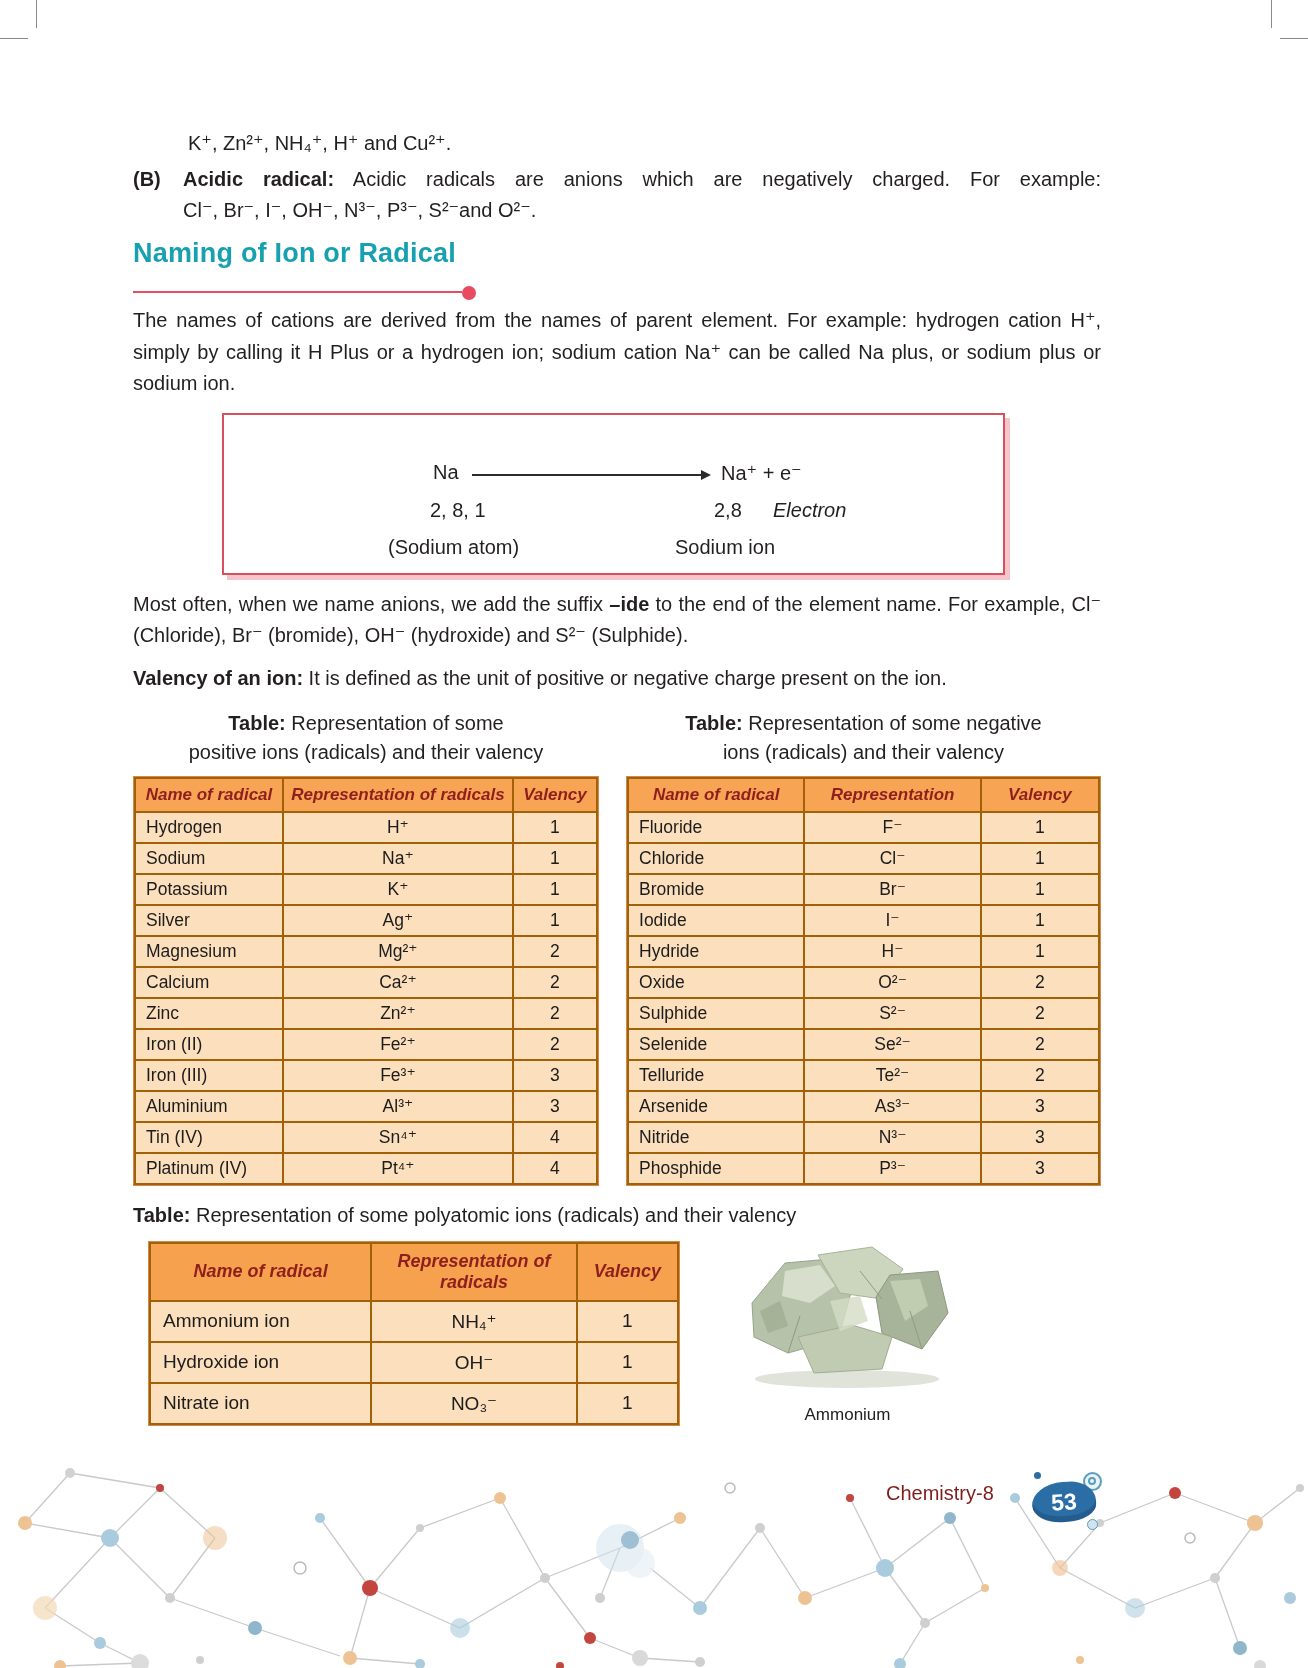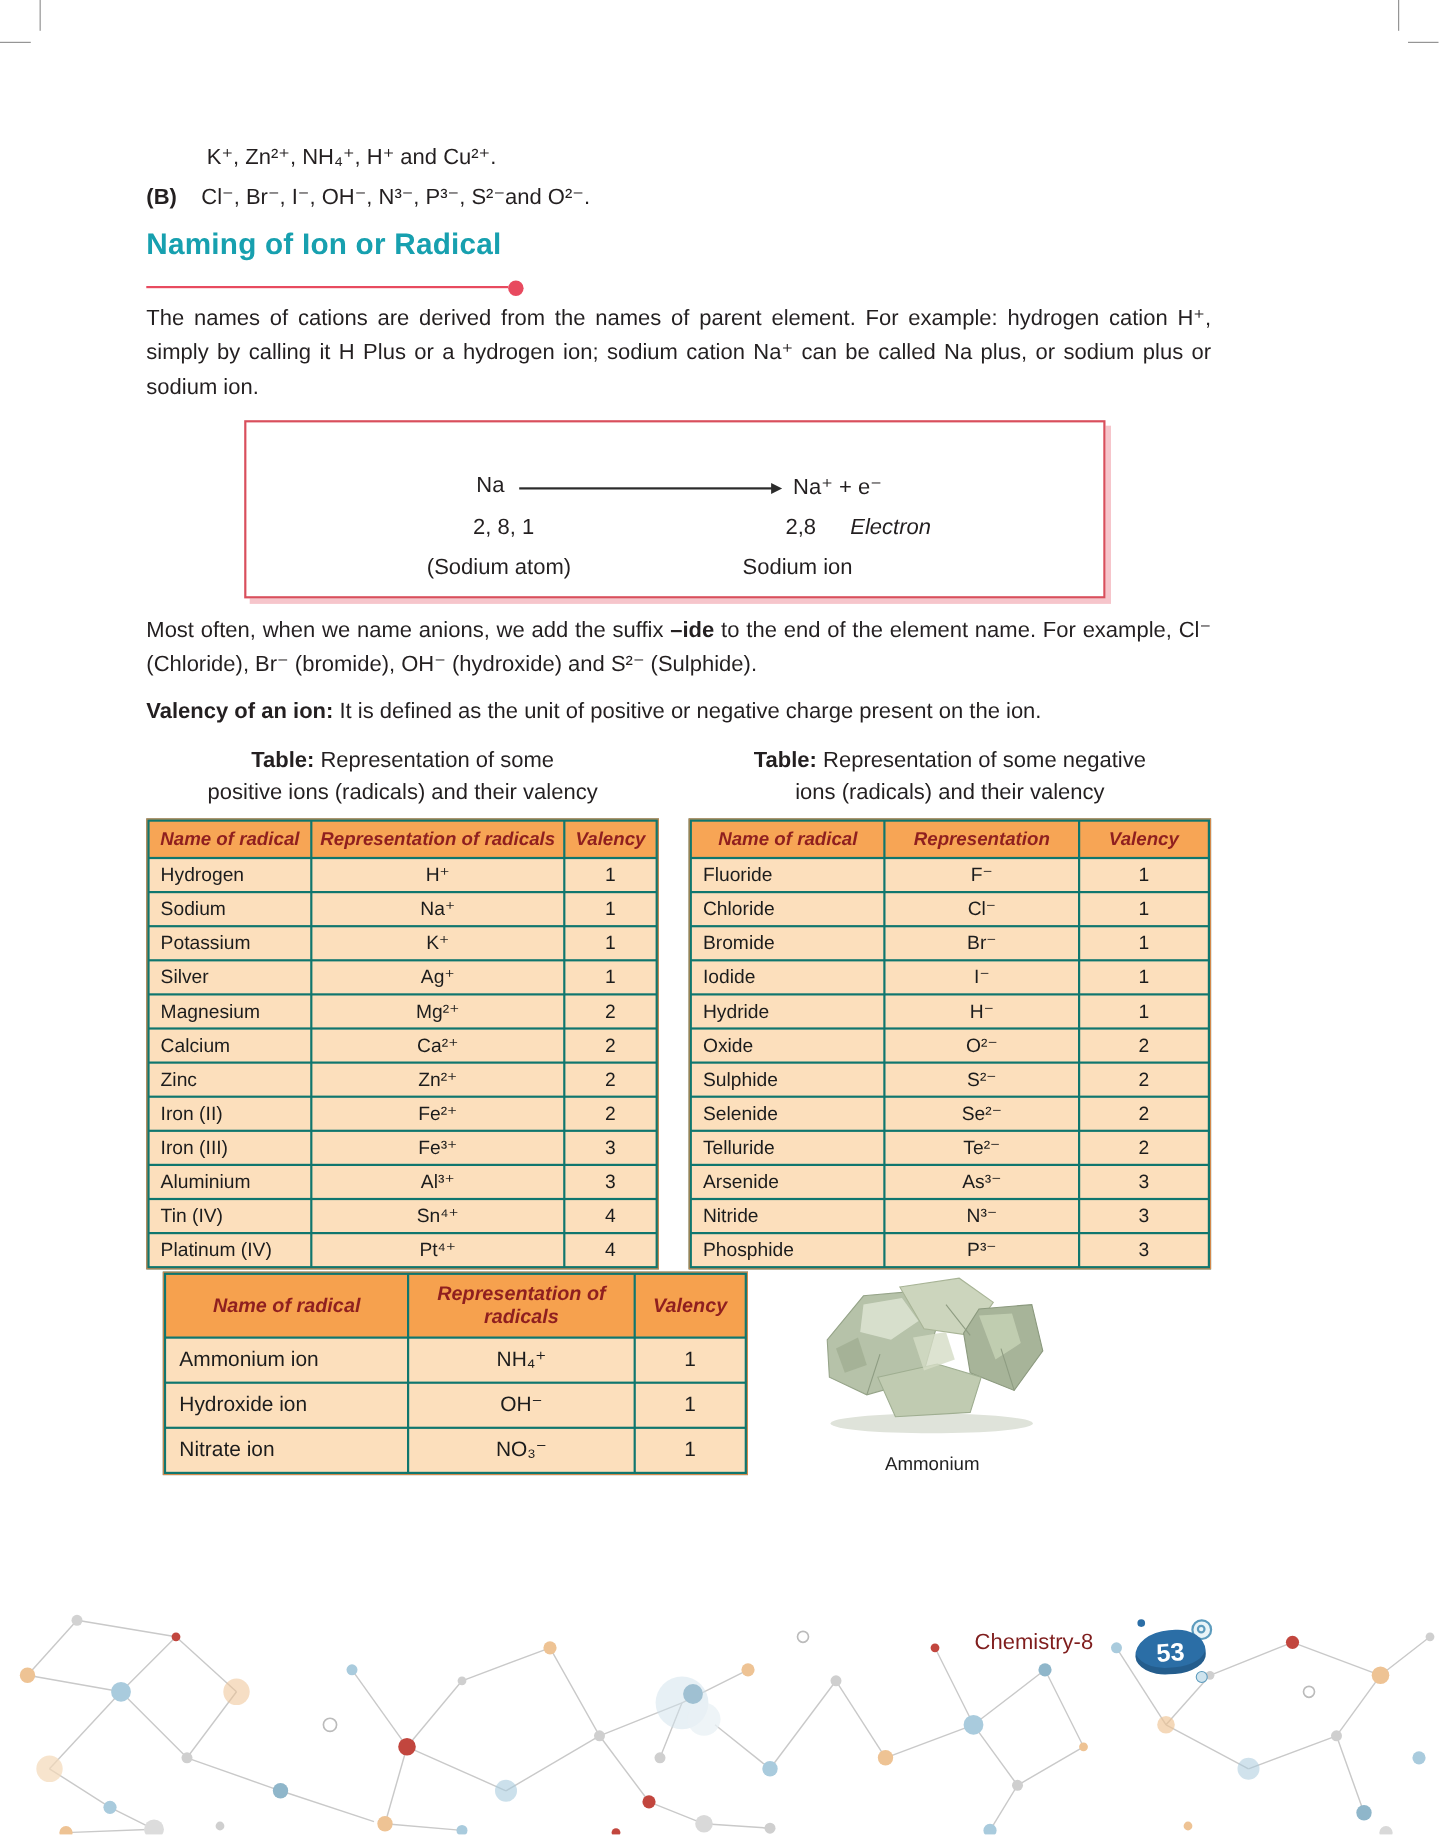--- a/index.html
+++ b/index.html
@@ -46,21 +46,21 @@
     content:''; position:absolute; right:-9px; top:-4px;
     border-left:10px solid #2b2b2b; border-top:5px solid transparent; border-bottom:5px solid transparent;
   }
 
   .tables-row { display:flex; gap:27px; margin-top:14px; }
   .table-col.pos { width:468px; }
   .table-col.neg { width:477px; }
   .table-title { text-align:center; font-size:20px; line-height:1.45; margin-bottom:9px; }
 
   table.ion-table {
-    border-collapse:separate; border-spacing:2px; background:#0f766e;
+    border-collapse:separate; border-spacing:2px; background:#a16207;
     border:1px solid #d4894c; table-layout:fixed; width:100%;
   }
   table.ion-table th {
     background:#f7a555; color:#8f1f1f; font-style:italic; font-weight:bold;
     font-size:17px; padding:6px 3px; text-align:center;
   }
   table.ion-table td {
     background:#fcdfbc; font-size:17.5px; padding:4px 6px; text-align:center; color:#1c1c1c;
   }
   table.ion-table td:first-child { text-align:left; padding-left:10px; }
@@ -101,20 +101,21 @@
   <div class="crop" style="right:36px;top:0;width:1px;height:28px;"></div>
   <div class="crop" style="right:0;top:38px;width:28px;height:1px;"></div>
 
   <div class="content">
 
     <div class="formula-line">K⁺, Zn²⁺, NH₄⁺, H⁺ and Cu²⁺.</div>
 
     <div class="list-item">
       <span class="list-label">(B)</span>
       <div class="list-body">
+        <div class="justify-last"><span class="bold">Acidic radical:</span> <span>Acidic radicals are anions which are negatively charged. For example:</span></div>
         <div>Cl⁻, Br⁻, I⁻, OH⁻, N³⁻, P³⁻, S²⁻and O²⁻.</div>
       </div>
     </div>
 
     <div class="heading-row">
       <span class="heading-wrap">
         <span class="section-heading">Naming of Ion or Radical</span>
         <span class="heading-dot"></span>
       </span>
     </div>
@@ -296,20 +297,21 @@
               <tr>
                 <td>Phosphide</td>
                 <td>P³⁻</td>
                 <td>3</td>
               </tr>
             </tbody>
         </table>
       </div>
     </div>
 
+    <div class="poly-title"><span class="bold">Table:</span><span> Representation of some polyatomic ions (radicals) and their valency</span></div>
 
     <div class="poly-row">
       <table class="ion-table poly">
         <colgroup>
             <col style="width:42%">
             <col style="width:39%">
             <col style="width:19%">
           </colgroup>
         <thead>
             <tr>

